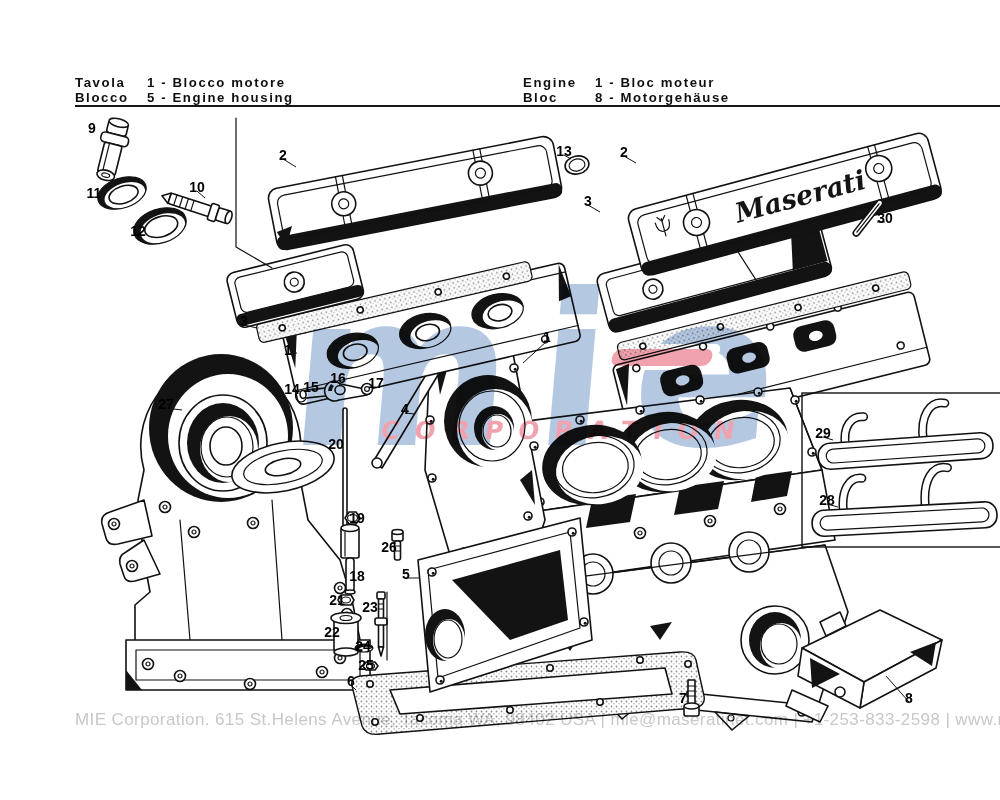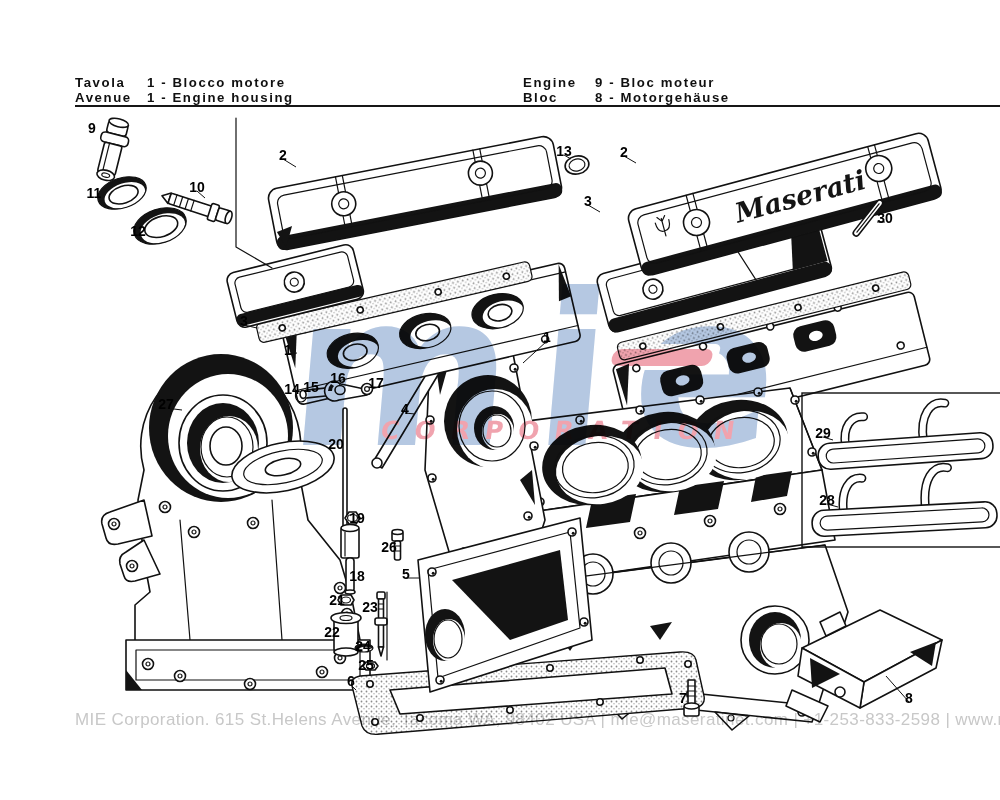--- a/index.html
+++ b/index.html
@@ -40,24 +40,24 @@
           mix-blend-mode:multiply;z-index:40;}
 </style>
 </head>
 <body>
 
 <div class="page">
 
   <div class="header">
     <div class="hcol left">
       <div class="hrow"><span class="hlabel">Tavola</span><span>1 - Blocco motore</span></div>
-      <div class="hrow"><span class="hlabel">Avenue</span><span>1 - Engine housing</span></div>
+      <div class="hrow"><span class="hlabel">Blocco</span><span>5 - Engine housing</span></div>
     </div>
     <div class="hcol right">
-      <div class="hrow"><span class="hlabel">Engine</span><span>9 - Bloc moteur</span></div>
+      <div class="hrow"><span class="hlabel">Engine</span><span>1 - Bloc moteur</span></div>
       <div class="hrow"><span class="hlabel">Bloc</span><span>8 - Motorgehäuse</span></div>
     </div>
   </div>
   <div class="rule"></div>
 
   <svg id="art" width="1000" height="800" viewBox="0 0 1000 800">
     <defs>
       <pattern id="stip" width="5" height="5" patternUnits="userSpaceOnUse">
         <rect width="5" height="5" fill="#ffffff"></rect>
         <circle cx="1.5" cy="1.5" r="0.9" fill="#8d8d8d"></circle>

